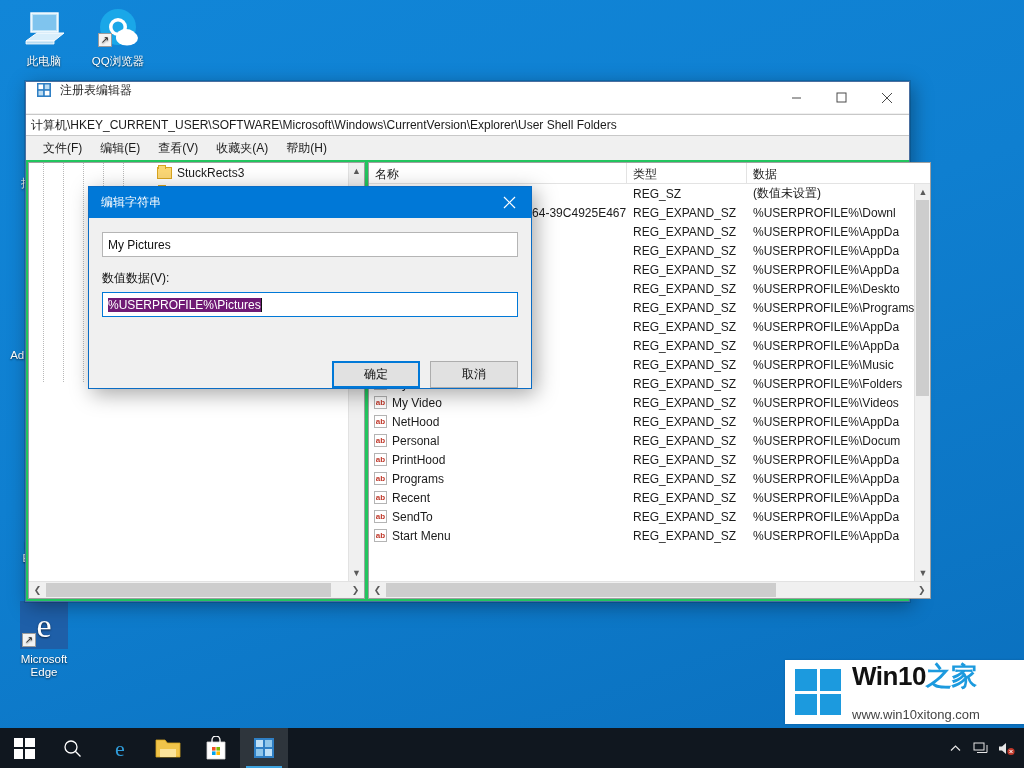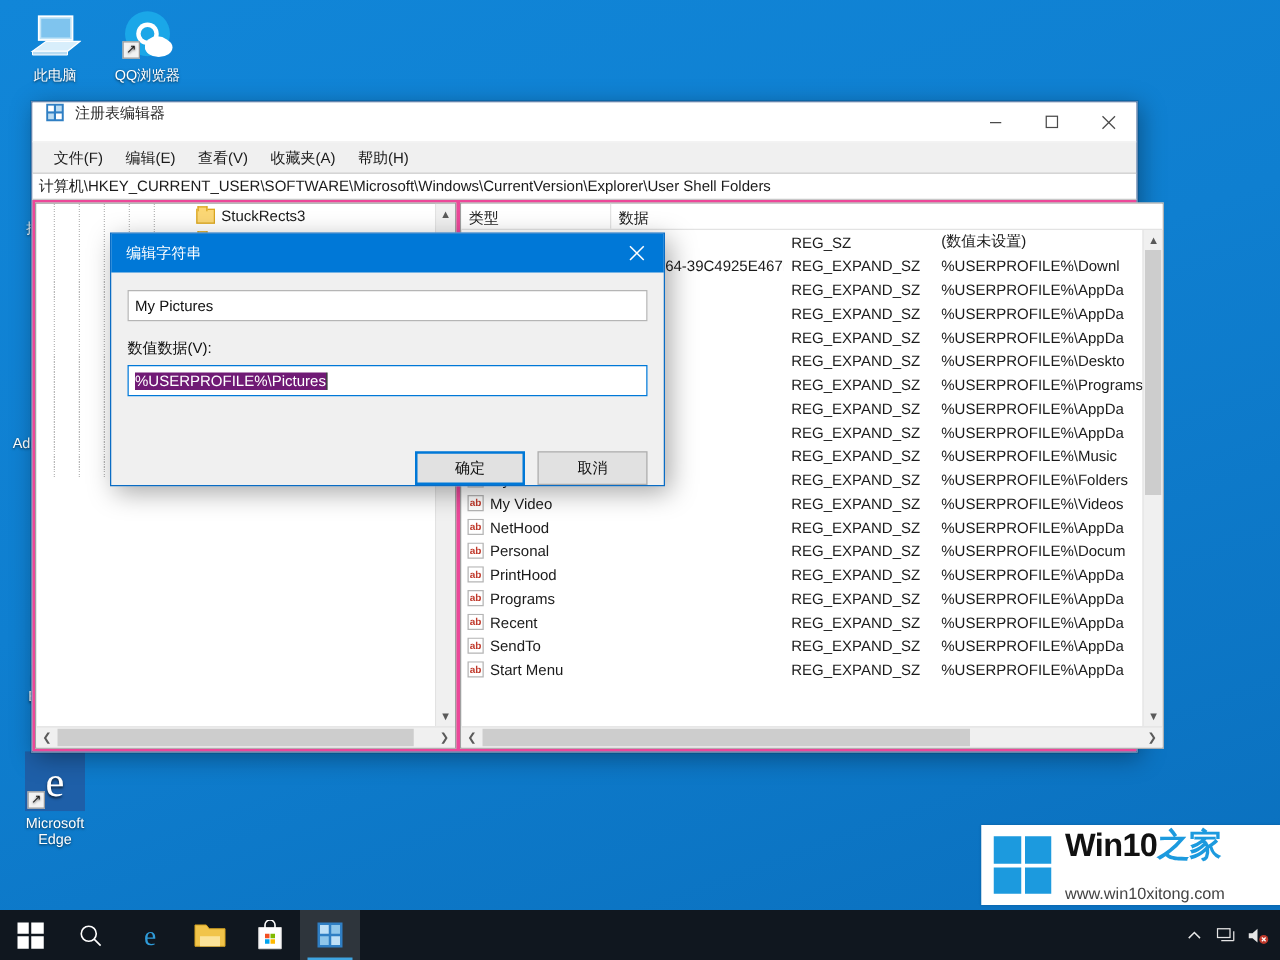--- a/index.html
+++ b/index.html
@@ -54,21 +54,21 @@
   #menubar { height:24px; display:flex; align-items:center; padding-left:8px;
              background:#f0f0f0; flex:none; }
   #menubar .mi { font-size:12px; color:#1b1b1b; padding:2px 9px; }
 
   #addressbar {
     height:22px; background:#fff; border:1px solid #c8c8c8; border-left:0; border-right:0;
     display:flex; align-items:center; padding-left:5px; flex:none;
   }
   #addressbar .addr { font-size:12px; color:#1b1b1b; white-space:nowrap; }
 
-  #panes { flex:1; display:flex; padding:2px 2px 2px 2px; background:#ec4899; min-height:0; }
+  #panes { flex:1; display:flex; padding:2px 2px 2px 2px; background:#22c55e; min-height:0; }
 
   .pane { background:#fff; border:1px solid #a0a0a0; display:flex; flex-direction:column; min-height:0; }
   #treepane  { width:337px; flex:none; margin-right:3px; }
   #valuepane { flex:1; }
 
   .pane-body { flex:1; display:flex; min-height:0; overflow:hidden; position:relative; }
   .pane-scrollarea { flex:1; overflow:hidden; position:relative; }
 
   
   .vsb { width:16px; background:#f0f0f0; border-left:1px solid #e2e2e2;
@@ -300,30 +300,30 @@
         </svg>
     </div>
     <div class="wbtn">
       <svg width="12" height="12" viewBox="0 0 12 12">
         <line x1="1" y1="1" x2="11" y2="11" stroke="#4a4a4a" stroke-width="1"></line>
         <line x1="11" y1="1" x2="1" y2="11" stroke="#4a4a4a" stroke-width="1"></line>
       </svg>
     </div>
   </div>
 
+  <div id="addressbar">
+    <div class="addr">计算机\HKEY_CURRENT_USER\SOFTWARE\Microsoft\Windows\CurrentVersion\Explorer\User Shell Folders</div>
+  </div>
+
   <div id="menubar">
     <div class="mi">文件(F)</div>
     <div class="mi">编辑(E)</div>
     <div class="mi">查看(V)</div>
     <div class="mi">收藏夹(A)</div>
     <div class="mi">帮助(H)</div>
-  </div>
-
-  <div id="addressbar">
-    <div class="addr">计算机\HKEY_CURRENT_USER\SOFTWARE\Microsoft\Windows\CurrentVersion\Explorer\User Shell Folders</div>
   </div>
 
   <div id="panes">
 
     <div class="pane" id="treepane">
       <div class="pane-body">
         <div class="pane-scrollarea">
           <div id="tree-rows">
               <div class="tree-row">
                 <div class="tree-indent">
@@ -493,20 +493,21 @@
         <div class="hsb-arrow">❮</div>
         <div class="hsb-track">
           <div class="hsb-thumb" style="left:0;width:285px;"></div>
         </div>
         <div class="hsb-arrow">❯</div>
       </div>
     </div>
 
     <div class="pane" id="valuepane">
       <div class="vl-header">
+        <div class="c-name">名称</div>
         <div class="c-type">类型</div>
         <div class="c-data">数据</div>
       </div>
       <div class="pane-body">
         <div class="pane-scrollarea">
           <div id="value-rows">
               <div class="vl-row">
                 <div class="cell c-name">
                   <span class="abicon"></span>
                   <span>(默认)</span>

